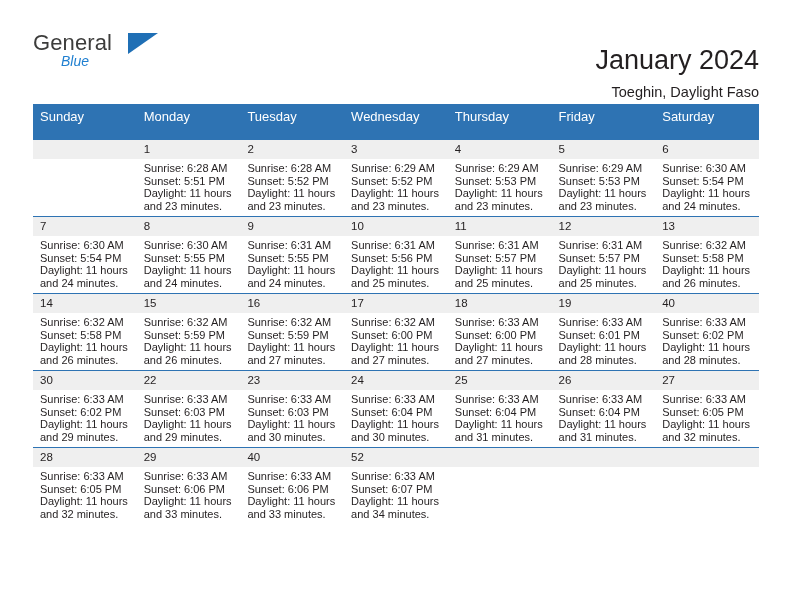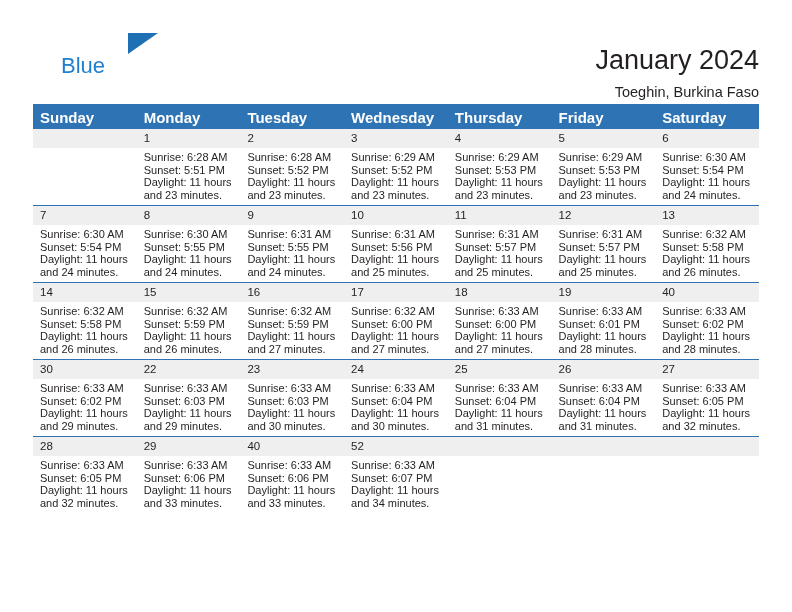--- a/index.html
+++ b/index.html
@@ -51,23 +51,24 @@
     top: 3px;
     width: 0;
     height: 0;
     border-left: 30px solid #1f6fb5;
     border-bottom: 21px solid transparent;
   }
   .brand-blue {
     position: absolute;
     left: 28px;
     top: 23px;
-    font-size: 22px;
+    font-size: 14px;
     color: #1f7fd0;
     font-family: "Liberation Sans", sans-serif;
+    font-style: italic;
   }
   .title-block {
     position: absolute;
     right: 0;
     top: 0;
     text-align: right;
     margin-top: 16px;
   }
   .cal-title {
     font-size: 27px;
@@ -88,24 +89,24 @@
     position: absolute;
     left: 33px;
     top: 104px;
     width: 726px;
     border-collapse: collapse;
     table-layout: fixed;
   }
   .calendar th {
     background: #2e73b3;
     color: #ffffff;
-    font-size: 15px;
-    font-weight: bold;
+    font-size: 13px;
+    font-weight: normal;
     text-align: left;
-    padding: 5px 0 2px 7px;
+    padding: 5px 0 15px 7px;
     height: 12px;
     border: none;
   }
   .weekrow > td {
     vertical-align: top;
     padding: 0;
     border-top: 1.4px solid #2e73b3;
     height: 76px;
   }
   .cell-inner {
@@ -134,27 +135,28 @@
   }
 </style>
 </head>
 <body>
 
 <div class="page">
 
   <div class="header">
 
     <div class="brand">
+      <span class="brand-general">General</span>
       <span class="brand-tri"></span>
       <span class="brand-blue">Blue</span>
     </div>
 
     <div class="title-block">
       <div class="cal-title">January 2024</div>
-      <div class="cal-subtitle">Toeghin, Burkina Faso</div>
+      <div class="cal-subtitle">Toeghin, Daylight Faso</div>
     </div>
 
   </div>
 
   <table class="calendar">
     <thead>
       <tr id="weekday-header-row">
           <th>Sunday</th>
           <th>Monday</th>
           <th>Tuesday</th>

